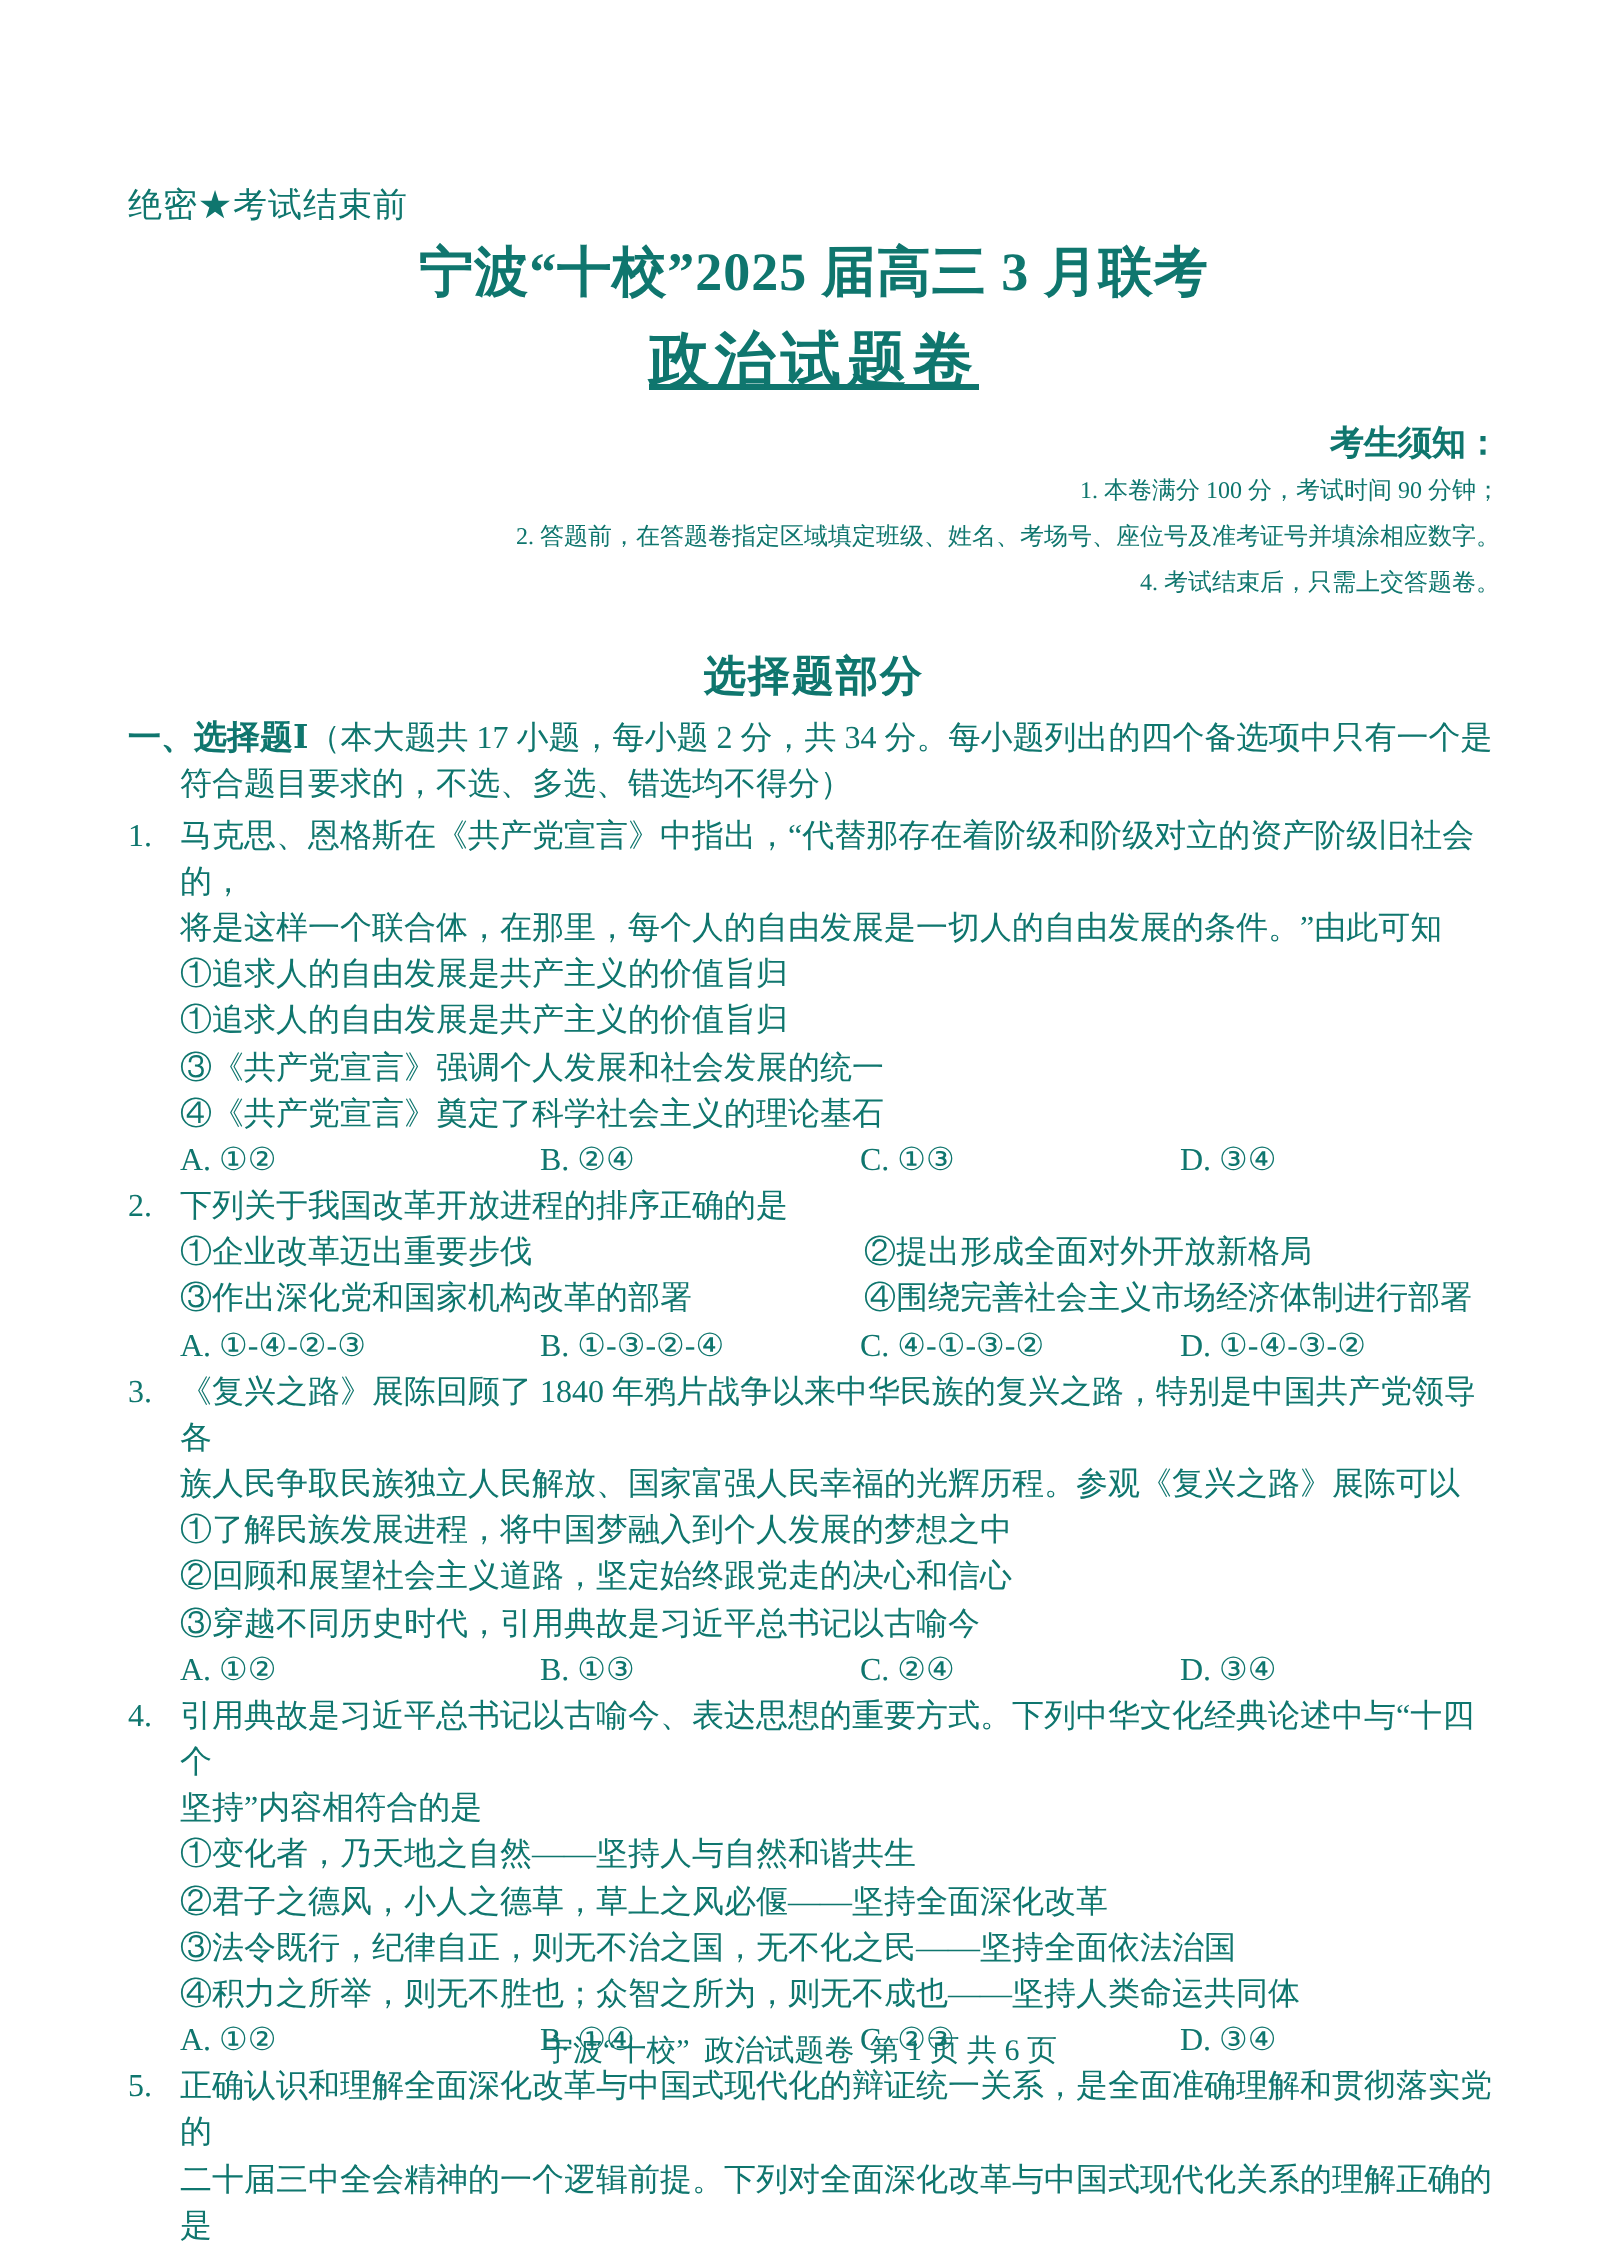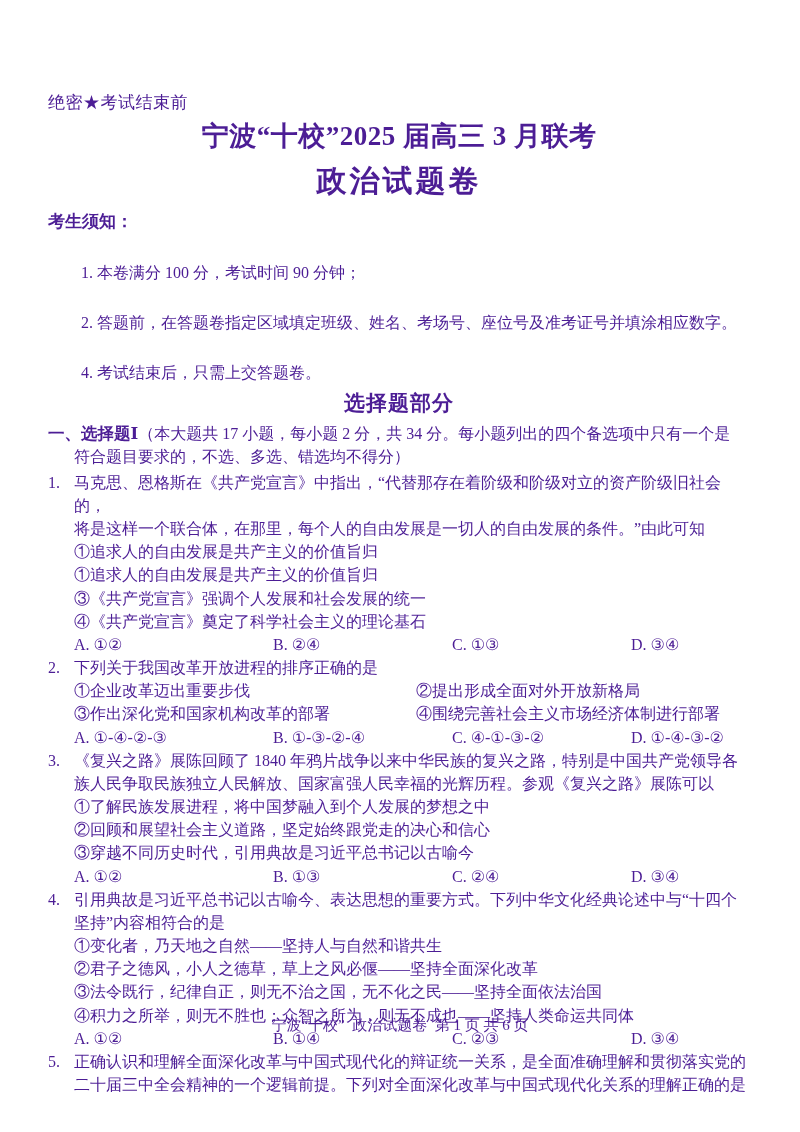--- a/index.html
+++ b/index.html
@@ -1,54 +1,54 @@
 <!DOCTYPE html>
 <html><head>
 <meta charset="utf-8">
 <style>
   html,body { margin:0; padding:0; background:#ffffff; }
   .page {
     position:relative;
     width:800px; height:1132px;
     background:#ffffff;
     box-sizing:border-box;
-    padding:93px 50px 0 48px;
+    padding:93px 50px 0 64px;
     font-family:"Liberation Serif","DejaVu Serif",serif;
-    color:#4c1d95;
+    color:#0f766e;
     overflow:hidden;
   }
   .secrecy { font-size:17px; line-height:20px; letter-spacing:0.5px; }
   .title {
     margin:6px 0 0; text-align:center;
     font-size:27px; line-height:34px; font-weight:700; letter-spacing:0.5px;
   }
   .subtitle {
     margin:9px 0 0; text-align:center;
-    font-size:30px; line-height:38px; font-weight:700; letter-spacing:3px;
+    font-size:30px; line-height:38px; font-weight:700; letter-spacing:3px;text-decoration:underline;
   }
-  .notice { margin-top:10px; }
+  .notice { margin-top:10px;text-align:right; }
   .notice-heading { font-size:17px; font-weight:700; line-height:24px; }
-  .notice-item { font-size:16px; line-height:23.2px; padding-left:33px; white-space:nowrap;margin-top:27px; }
+  .notice-item { font-size:12px; line-height:23.2px; padding-left:33px; white-space:nowrap; }
   .section-title {
-    margin-top:5px; text-align:center;
+    margin-top:21px; text-align:center;
     font-size:21px; font-weight:700; line-height:27px; letter-spacing:1px;
   }
   .part-heading {
     margin-top:5px; font-size:16px; line-height:23.5px;
     padding-left:26px; text-indent:-26px;
   }
   .part-label { font-weight:700; font-size:16.5px; }
   .part-desc { white-space:pre-line; }
   .question { font-size:16px; line-height:23.2px; margin-top:2px; }
   .stem { padding-left:26px; text-indent:-26px; }
   .q-num { display:inline-block; width:26px; text-indent:0; }
   .stem-text { white-space:pre-line; }
   .statements { padding-left:26px; }
   .statements.two-col { display:grid; grid-template-columns:342px 1fr; }
-  .options { display:flex; padding-left:26px; line-height:19px; margin-top:2px;gap:19px; }
+  .options { display:flex; padding-left:26px; line-height:19px; margin-top:2px; }
   .opt { width:180px; }
   .opt:nth-child(2), .opt:nth-child(3) { width:160px; }
   .opt:nth-child(4) { width:auto; }
   .footer {
     position:absolute; left:0; top:1016px; width:100%;
     text-align:center; font-size:15px; white-space:pre;
   }
 </style>
 </head>
 <body>

